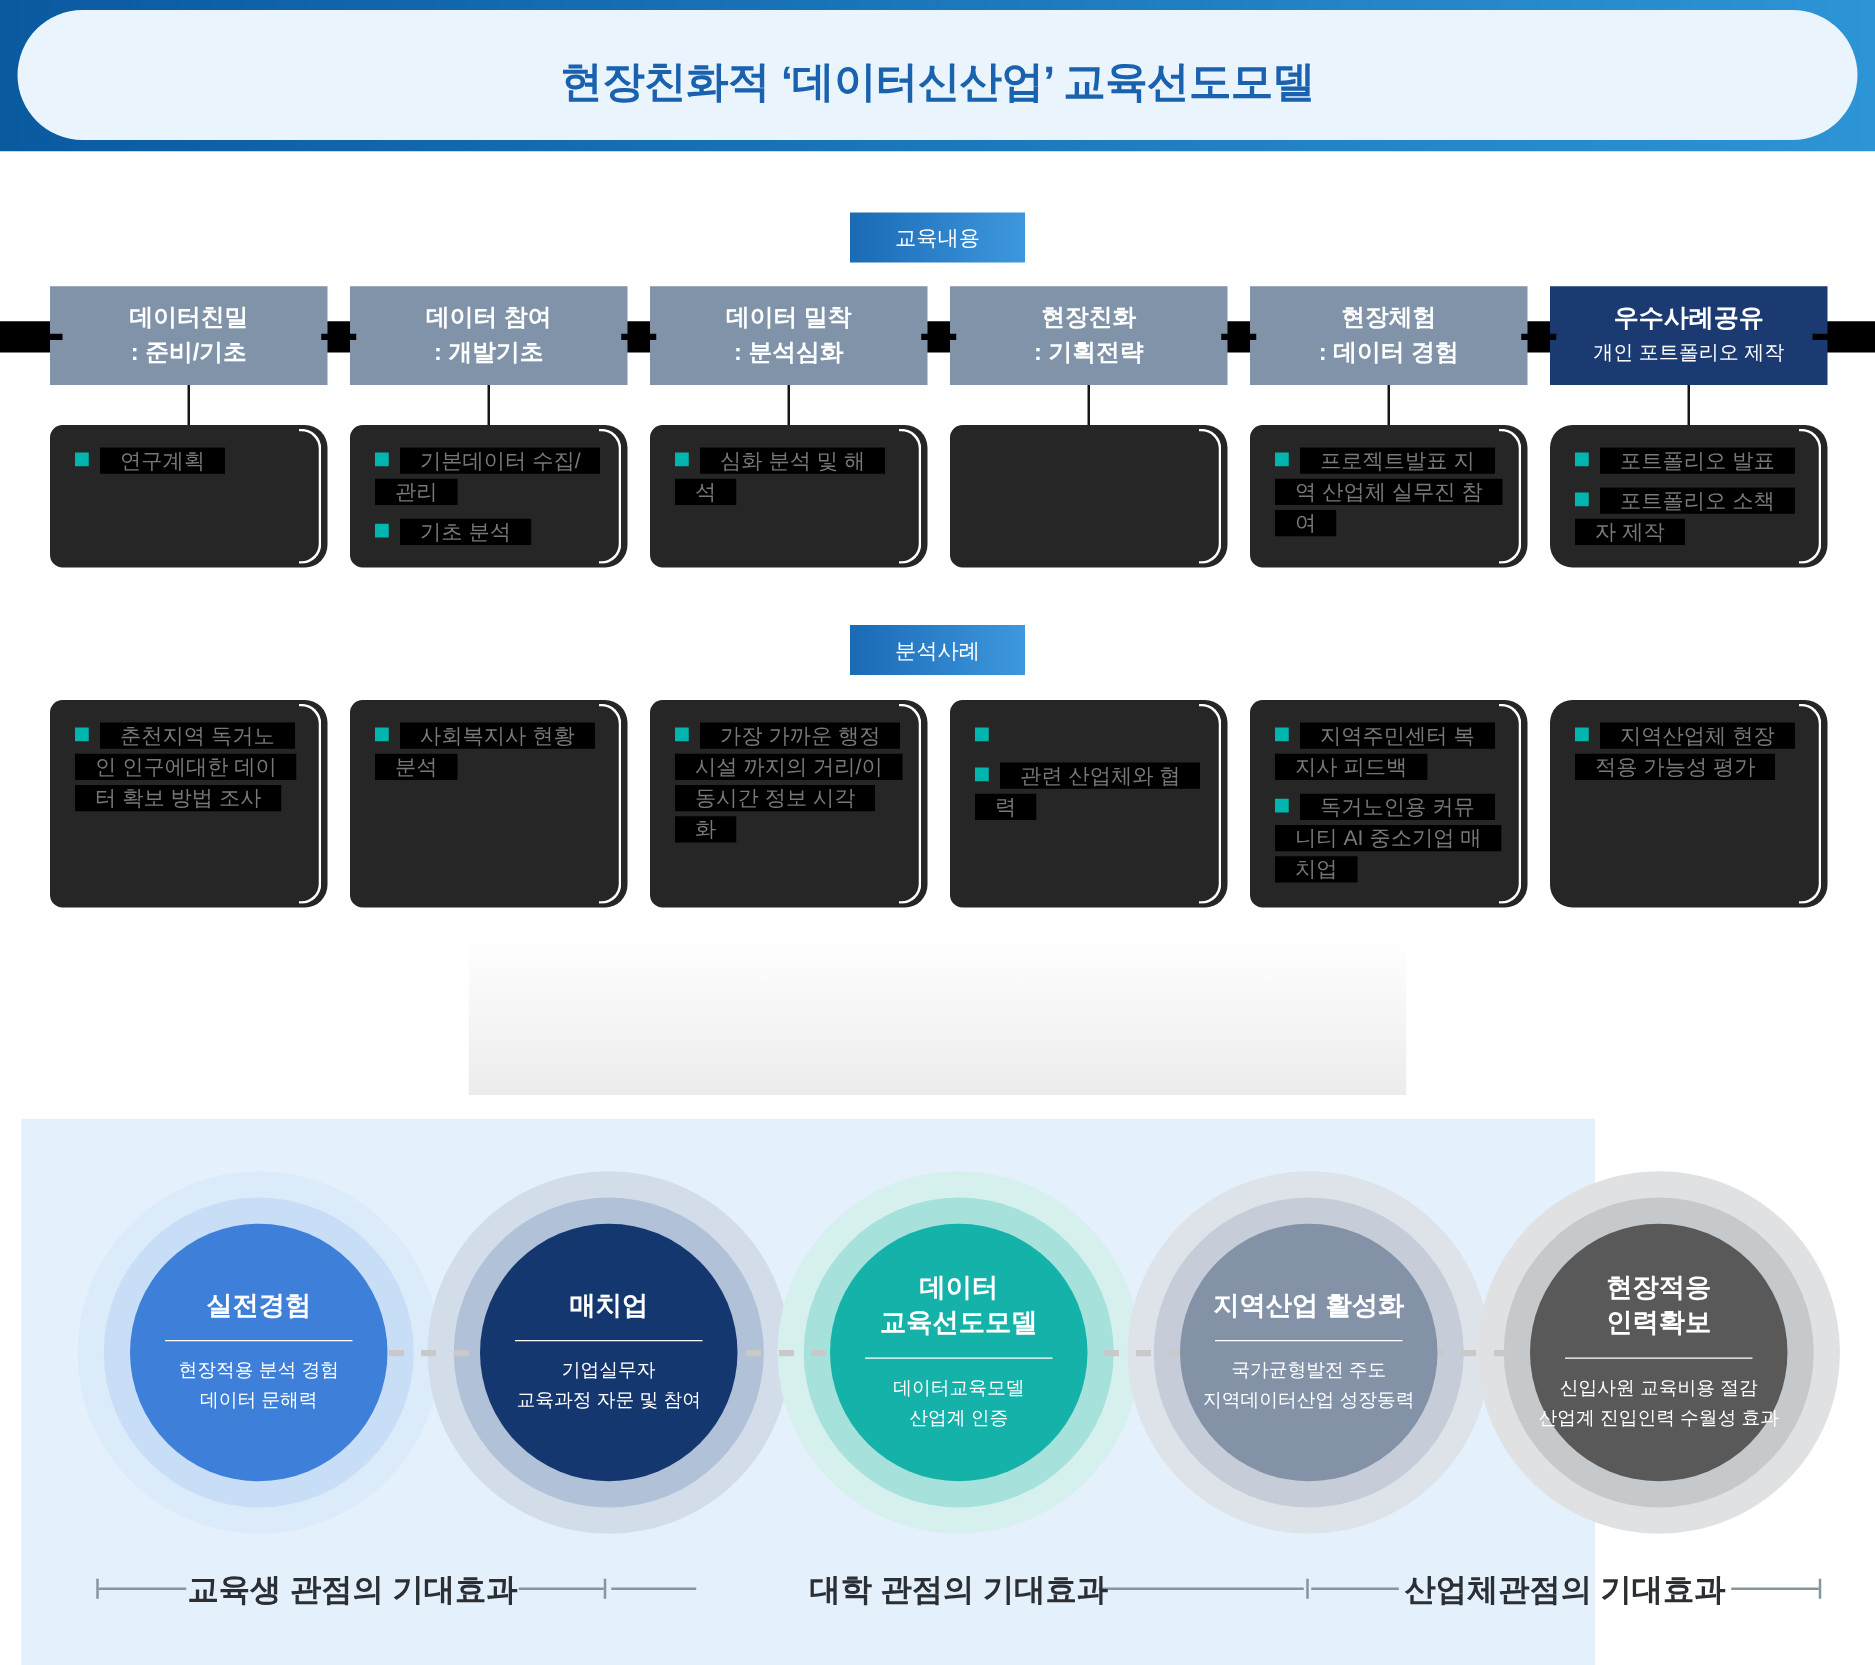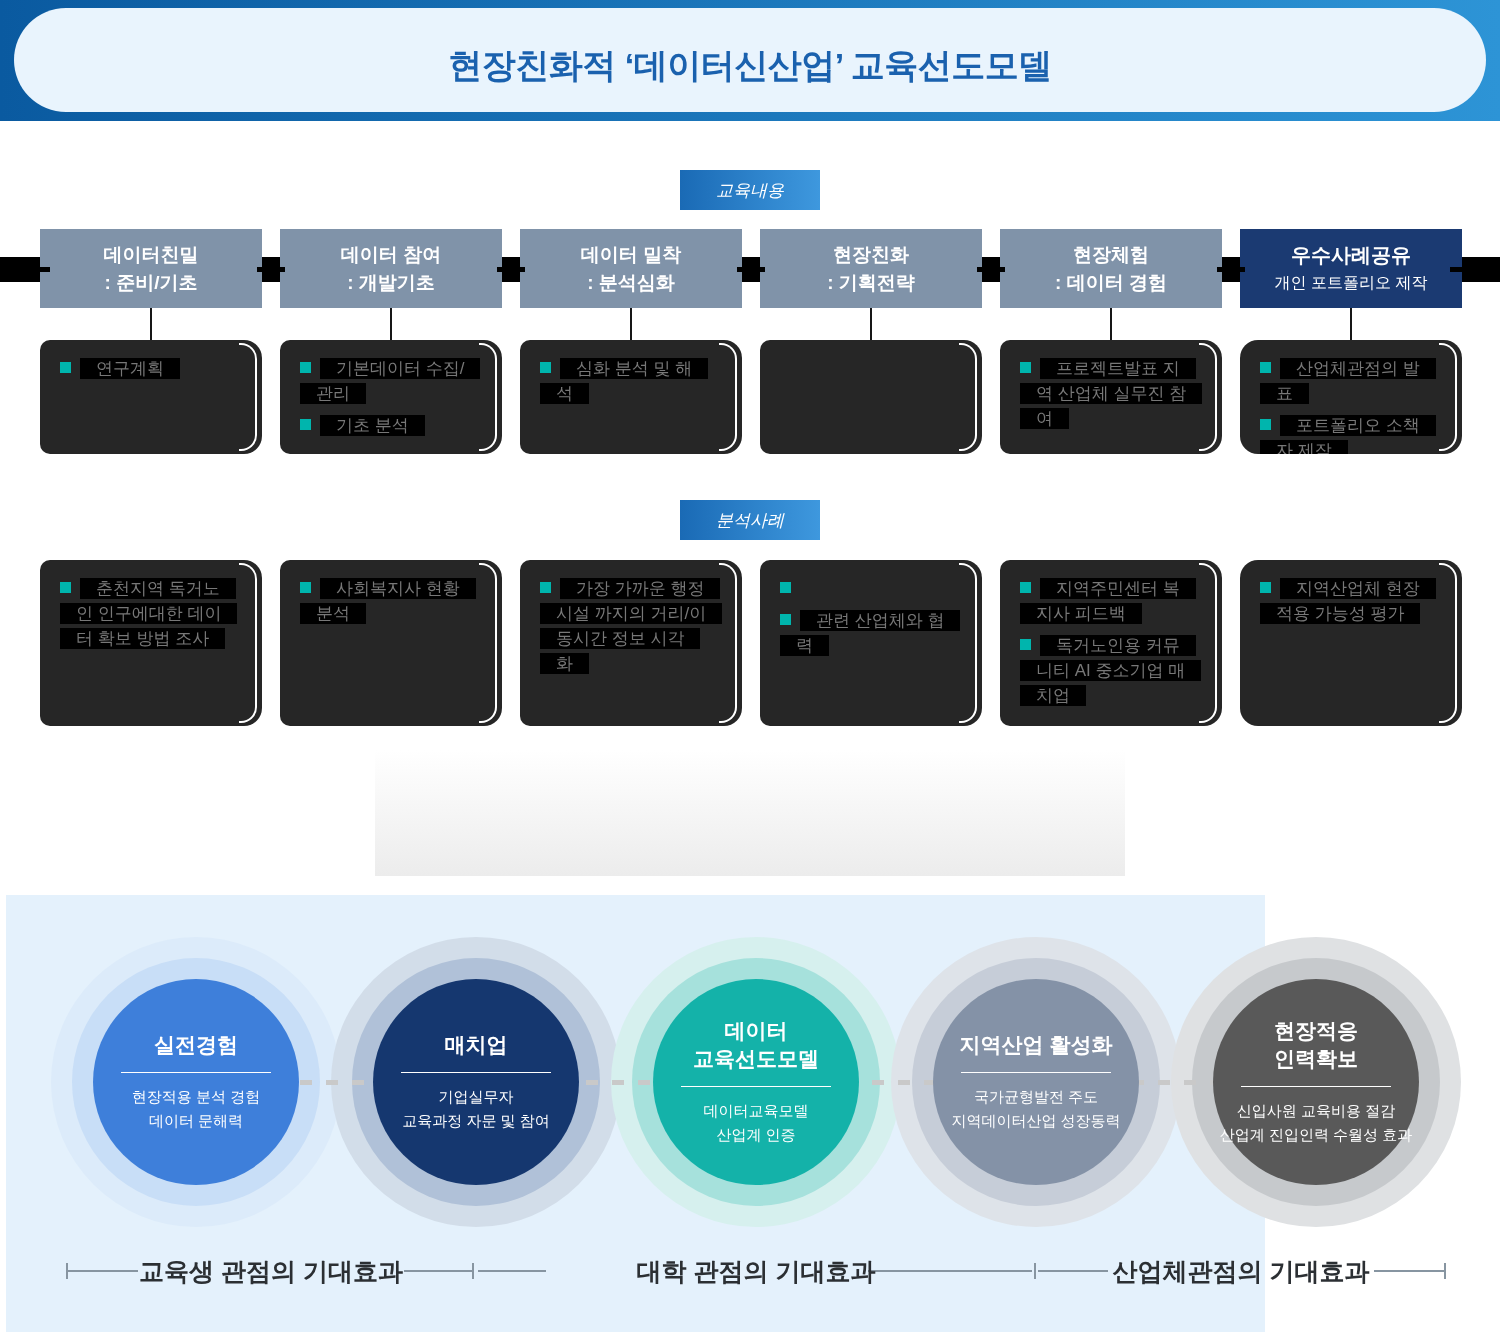--- a/index.html
+++ b/index.html
@@ -10,21 +10,21 @@
   .top-band{position:absolute;left:0;top:0;width:1500px;height:121px;
             background:linear-gradient(90deg,var(--band-left,#0a5aa0),var(--band-right,#2d94d6));}
   .banner{position:absolute;left:14px;top:8px;width:1472px;height:104px;
           background:var(--banner-bg,#e9f4fd);border-radius:52px;
           display:flex;align-items:flex-end;justify-content:center;}
   .page-title{font-size:34px;font-weight:bold;color:var(--title-text,#1a61ae);letter-spacing:-0.5px;}
 
   
   .chip{position:absolute;left:680px;width:140px;height:40px;z-index:4;
         background:linear-gradient(90deg,var(--chip-left,#1a6ab5),var(--chip-right,#3e98de));
-        color:#fff;font-size:17px;display:flex;align-items:center;justify-content:center;font-style:italic;}
+        color:#fff;font-size:17px;display:flex;align-items:center;justify-content:center;}
   .chip.edu{top:170px;} .chip.case{top:500px;}
 
   
   .band{position:absolute;left:0;top:257px;width:1500px;height:25px;background:#000;z-index:1;}
   .tab{position:absolute;top:267px;height:5px;background:#000;z-index:3;}
   .hdr{position:absolute;top:229px;width:222px;height:79px;background:var(--header-bg,#8093a9);
        color:#fff;z-index:2;display:flex;flex-direction:column;align-items:center;justify-content:center;
        text-align:center;}
   .hdr .t,.hdr .s{font-size:19px;font-weight:bold;line-height:28px;}
   .hdr.highlight{background:var(--header-highlight-bg,#1b3a72);}
@@ -43,21 +43,21 @@
   .item{font-size:17px;line-height:25px;margin-bottom:7px;color:var(--item-text,#787878);}
   .bullet{display:inline-block;width:11px;height:11px;background:var(--bullet,#00b5ad);
           margin-right:9px;vertical-align:1px;}
   .item-text{background:#000000;padding:1px 16px;box-decoration-break:clone;-webkit-box-decoration-break:clone;}
 
   
   .fade{position:absolute;left:375px;top:750px;width:750px;height:126px;
         background:linear-gradient(180deg,#ffffff 0%,#ececec 100%);}
 
   
-  .outcomes{position:absolute;left:6px;top:895px;width:1259px;height:437px;
+  .outcomes{position:absolute;left:17px;top:895px;width:1259px;height:437px;
             background:var(--bottom-bg,#e4f1fc);}
   .dashes{position:absolute;left:190px;top:185px;width:1120px;height:5px;z-index:2;
           background:repeating-linear-gradient(90deg,#c9c9c9 0 12px,transparent 12px 26px);}
   .ring{position:absolute;border-radius:50%;z-index:1;}
   .circle-main{position:absolute;border-radius:50%;z-index:3;color:#fff;
                display:flex;flex-direction:column;align-items:center;justify-content:center;
                text-align:center;width:206px;height:206px;top:84px;}
   .circle-title{font-size:21px;font-weight:bold;line-height:28px;white-space:pre-line;}
   .circle-sep{width:150px;height:1px;background:#fff;margin:13px 0 12px;}
   .circle-body{font-size:15px;line-height:24px;white-space:pre-line;}
@@ -141,21 +141,21 @@
         <div class="bracket"></div>
       </div>
       <div class="dark-box row1" style="left: 760px;">
         <div class="bracket"></div>
       </div>
       <div class="dark-box row1" style="left: 1000px;">
         <div class="item"><div class="bullet"></div><span class="item-text">프로젝트발표 지역 산업체 실무진 참여</span></div>
         <div class="bracket"></div>
       </div>
       <div class="dark-box row1 rounded" style="left: 1240px;">
-        <div class="item"><div class="bullet"></div><span class="item-text">산업체관점의 발표</span></div>
+        <div class="item"><div class="bullet"></div><span class="item-text">포트폴리오 발표</span></div>
         <div class="item"><div class="bullet"></div><span class="item-text">포트폴리오 소책자 제작</span></div>
         <div class="bracket"></div>
       </div>
     </div>
 
   <div class="chip case">분석사례</div>
   <div id="caseRow">
       <div class="dark-box row2" style="left: 40px;">
         <div class="item"><div class="bullet"></div><span class="item-text">춘천지역 독거노인 인구에대한 데이터 확보 방법 조사</span></div>
         <div class="bracket"></div>

